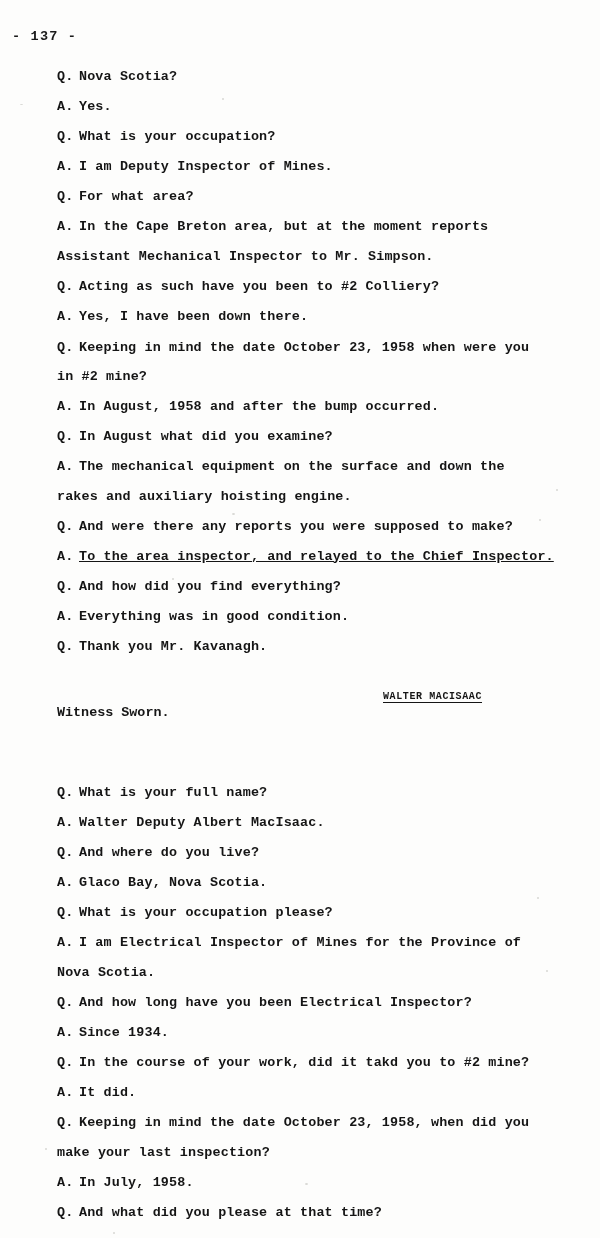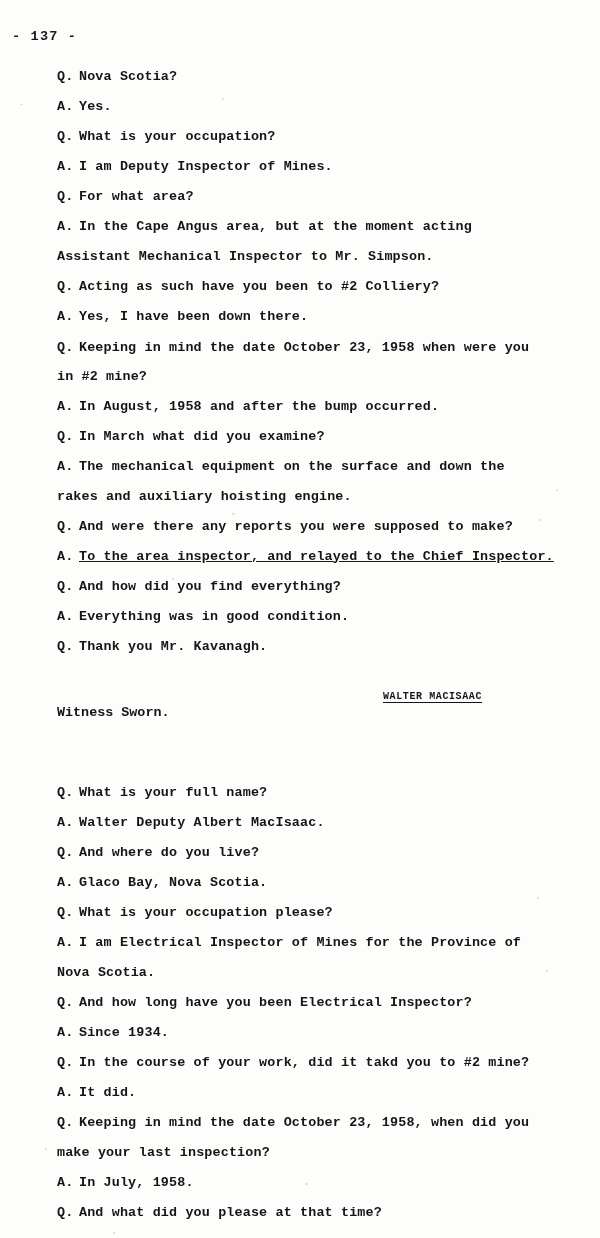--- a/index.html
+++ b/index.html
@@ -144,28 +144,28 @@
   <div class="speck" style="left:113px; top:1232px; width:2px; height:2px;"></div>
 
   <div class="page-number">- 137 -</div>
 
   <div class="body-text">
     <div class="line"><span class="spk">Q.</span><span>Nova Scotia?</span></div>
     <div class="line"><span class="spk">A.</span><span>Yes.</span></div>
     <div class="line"><span class="spk">Q.</span><span>What is your occupation?</span></div>
     <div class="line"><span class="spk">A.</span><span>I am Deputy Inspector of Mines.</span></div>
     <div class="line"><span class="spk">Q.</span><span>For what area?</span></div>
-    <div class="line"><span class="spk">A.</span><span>In the Cape Angus area, but at the moment acting</span></div>
+    <div class="line"><span class="spk">A.</span><span>In the Cape Breton area, but at the moment reports</span></div>
     <div class="line"><span class="cont"></span><span>Assistant Mechanical Inspector to Mr. Simpson.</span></div>
     <div class="line"><span class="spk">Q.</span><span>Acting as such have you been to #2 Colliery?</span></div>
     <div class="line"><span class="spk">A.</span><span>Yes, I have been down there.</span></div>
     <div class="line j1"><span class="spk">Q.</span><span>Keeping in mind the date October 23, 1958 when were you</span></div>
     <div class="line"><span class="cont"></span><span>in #2 mine?</span></div>
     <div class="line"><span class="spk">A.</span><span>In August, 1958 and after the bump occurred.</span></div>
-    <div class="line"><span class="spk">Q.</span><span>In March what did you examine?</span></div>
+    <div class="line"><span class="spk">Q.</span><span>In August what did you examine?</span></div>
     <div class="line"><span class="spk">A.</span><span>The mechanical equipment on the surface and down the</span></div>
     <div class="line"><span class="cont"></span><span>rakes and auxiliary hoisting engine.</span></div>
     <div class="line"><span class="spk">Q.</span><span>And were there any reports you were supposed to make?</span></div>
     <div class="line j2"><span class="spk">A.</span><span>To the area inspector, and relayed to the Chief Inspector.</span></div>
     <div class="line"><span class="spk">Q.</span><span>And how did you find everything?</span></div>
     <div class="line"><span class="spk">A.</span><span>Everything was in good condition.</span></div>
     <div class="line"><span class="spk">Q.</span><span>Thank you Mr. Kavanagh.</span></div>
   </div>
 
   <div class="witness-name">WALTER MACISAAC</div>

